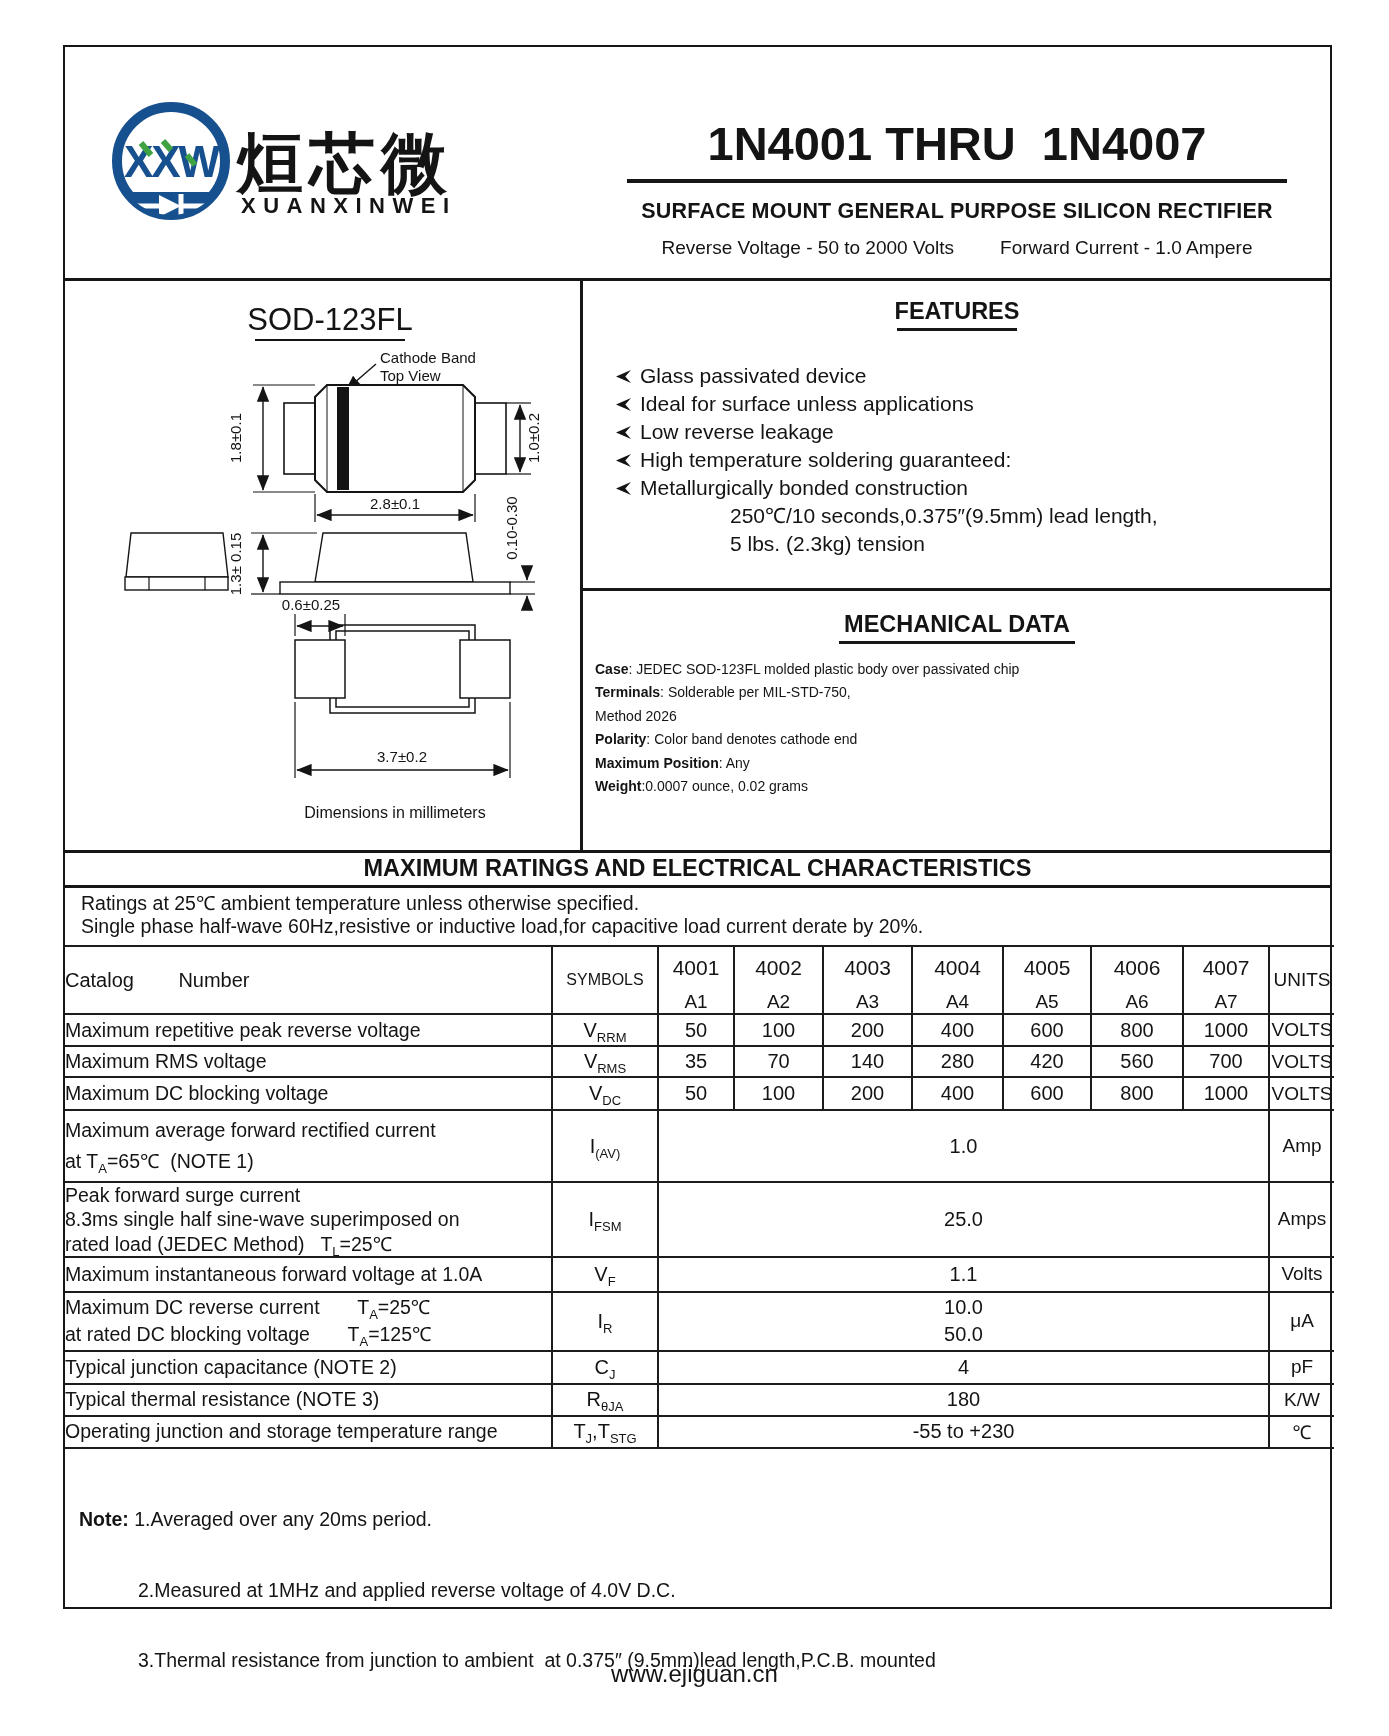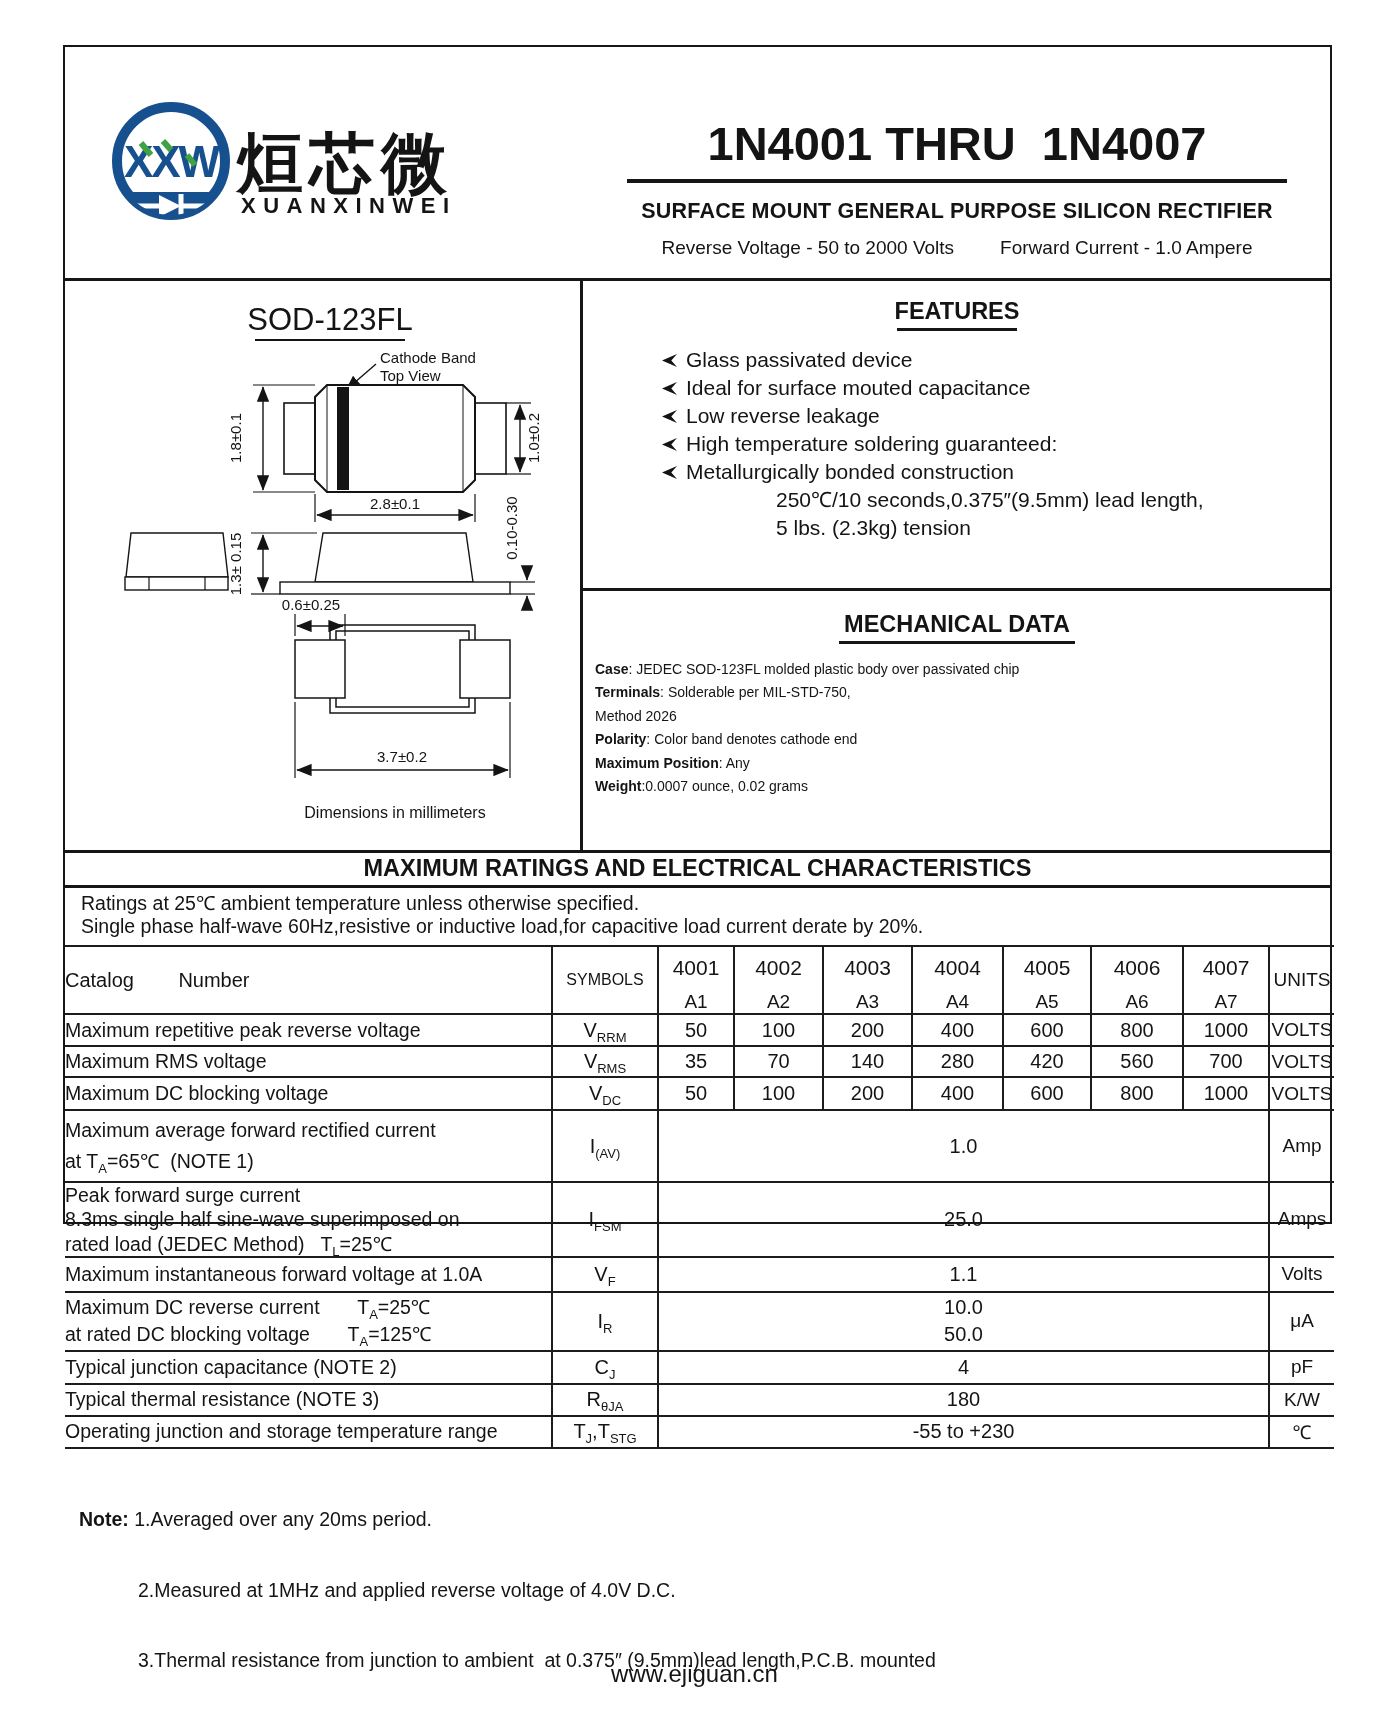--- a/index.html
+++ b/index.html
@@ -1,18 +1,18 @@
 <!DOCTYPE html>
 <html><head>
 <meta charset="utf-8">
 <style>
   html,body { margin:0; padding:0; background:#ffffff; }
   .page { position:relative; width:1389px; height:1736px; background:#fff;
           font-family:"Liberation Sans", sans-serif; color:#141414; overflow:hidden; }
-  .frame { position:absolute; left:63px; top:45px; width:1269px; height:1179px;
+  .frame { position:absolute; left:63px; top:45px; width:1269px; height:1564px;
            border:2px solid #161616; box-sizing:border-box; }
 
   
   .hdr-divider { position:absolute; left:0; top:231px; width:100%; height:3px; background:#161616; }
   .v-divider   { position:absolute; left:515px; top:231px; width:3px; height:572px; background:#161616; }
   .feat-divider{ position:absolute; left:515px; top:541px; right:0; height:3px; background:#161616; }
 
   
   .logo-svg { position:absolute; left:42px; top:50px; }
   .logo-cn  { position:absolute; left:172px; top:72px; font-size:66px; font-weight:bold; letter-spacing:6px; }
@@ -21,21 +21,21 @@
   .part-range { margin-top:69px; font-size:47px; font-weight:bold; white-space:pre; }
   .title-underline { width:660px; height:4px; background:#161616; margin:8px auto 0; }
   .subtitle { margin-top:16px; font-size:21.5px; font-weight:bold; letter-spacing:0.2px; }
   .volt-line { margin-top:13px; font-size:19px; }
   .volt-line .gap { display:inline-block; width:46px; }
 
   
   .features { position:absolute; left:515px; top:231px; width:754px; }
   .sec-title { text-align:center; font-size:23.5px; font-weight:bold; margin-top:20px; }
   .sec-underline { height:3px; background:#161616; margin:3px auto 0; }
-  .feat-list { margin-top:15px; padding-left:82px; }
+  .feat-list { margin-top:31px; padding-left:36px; }
   .feat-line { font-size:21px; line-height:28px; white-space:pre; }
   .bullet { display:inline-block; width:15px; height:13px; background:#141414; margin-right:9px;
             clip-path:polygon(0 50%, 100% 0, 62% 50%, 100% 100%); }
   .feat-cont { font-size:21px; line-height:28px; padding-left:114px; white-space:pre; }
 
   
   .mech { position:absolute; left:515px; top:544px; width:754px; }
   .mech-rows { margin-top:14px; padding-left:15px; font-size:14px; line-height:23.4px; }
   .mech-line b { font-weight:bold; }
   .mech-line { white-space:pre-wrap; }
@@ -193,21 +193,21 @@
 
         <text x="330" y="540" text-anchor="middle" font-size="16">Dimensions in millimeters</text>
       </svg>
     </div>
 
     <div class="features">
       <div class="sec-title">FEATURES</div>
       <div class="sec-underline" style="width:120px;"></div>
       <div class="feat-list">
         <div class="feat-line"><span class="bullet"></span><span>Glass passivated device</span></div>
-        <div class="feat-line"><span class="bullet"></span><span>Ideal for surface mouted capacitance</span></div>
+        <div class="feat-line"><span class="bullet"></span><span>Ideal for surface unless applications</span></div>
         <div class="feat-line"><span class="bullet"></span><span>Low reverse leakage</span></div>
         <div class="feat-line"><span class="bullet"></span><span>High temperature soldering guaranteed:</span></div>
         <div class="feat-line"><span class="bullet"></span><span>Metallurgically bonded construction</span></div>
         <div class="feat-cont">250℃/10 seconds,0.375″(9.5mm) lead length,</div>
         <div class="feat-cont">5 lbs. (2.3kg) tension</div>
       </div>
     </div>
 
     <div class="mech">
       <div class="sec-title">MECHANICAL DATA</div>

